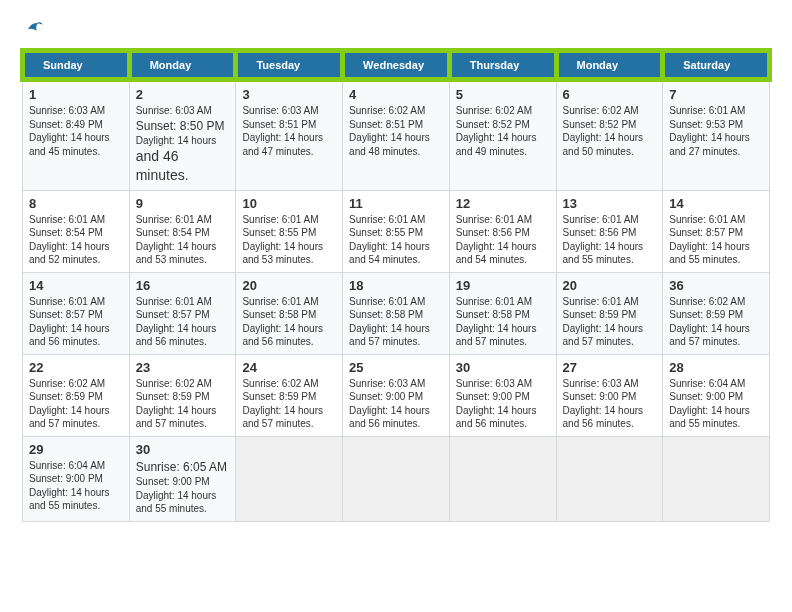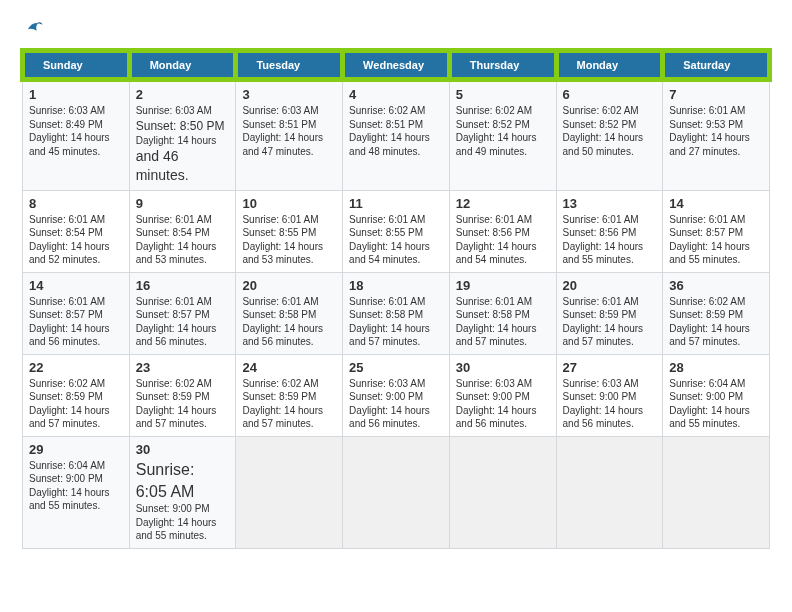--- a/index.html
+++ b/index.html
@@ -332,21 +332,21 @@
       <tr>
         <td>
           <span class="day-num">29</span>
           <div style="font-size: 10px; line-height: 1.35; color: rgb(51, 51, 51);">Sunrise: 6:04 AM</div>
           <div style="font-size: 10px; line-height: 1.35; color: rgb(51, 51, 51);">Sunset: 9:00 PM</div>
           <div style="font-size: 10px; line-height: 1.35; color: rgb(51, 51, 51);">Daylight: 14 hours</div>
           <div style="font-size: 10px; line-height: 1.35; color: rgb(51, 51, 51);">and 55 minutes.</div>
         </td>
         <td>
           <span class="day-num">30</span>
-          <div style="font-size: 16px; line-height: 1.35; color: rgb(51, 51, 51);">Sunrise: 6:05 AM</div>
+          <div style="font-size: 12px; line-height: 1.35; color: rgb(51, 51, 51);">Sunrise: 6:05 AM</div>
           <div style="font-size: 10px; line-height: 1.35; color: rgb(51, 51, 51);">Sunset: 9:00 PM</div>
           <div style="font-size: 10px; line-height: 1.35; color: rgb(51, 51, 51);">Daylight: 14 hours</div>
           <div style="font-size: 10px; line-height: 1.35; color: rgb(51, 51, 51);">and 55 minutes.</div>
         </td>
         <td class="cell-empty"></td>
         <td class="cell-empty"></td>
         <td class="cell-empty"></td>
         <td class="cell-empty"></td>
         <td class="cell-empty"></td>
       </tr>

